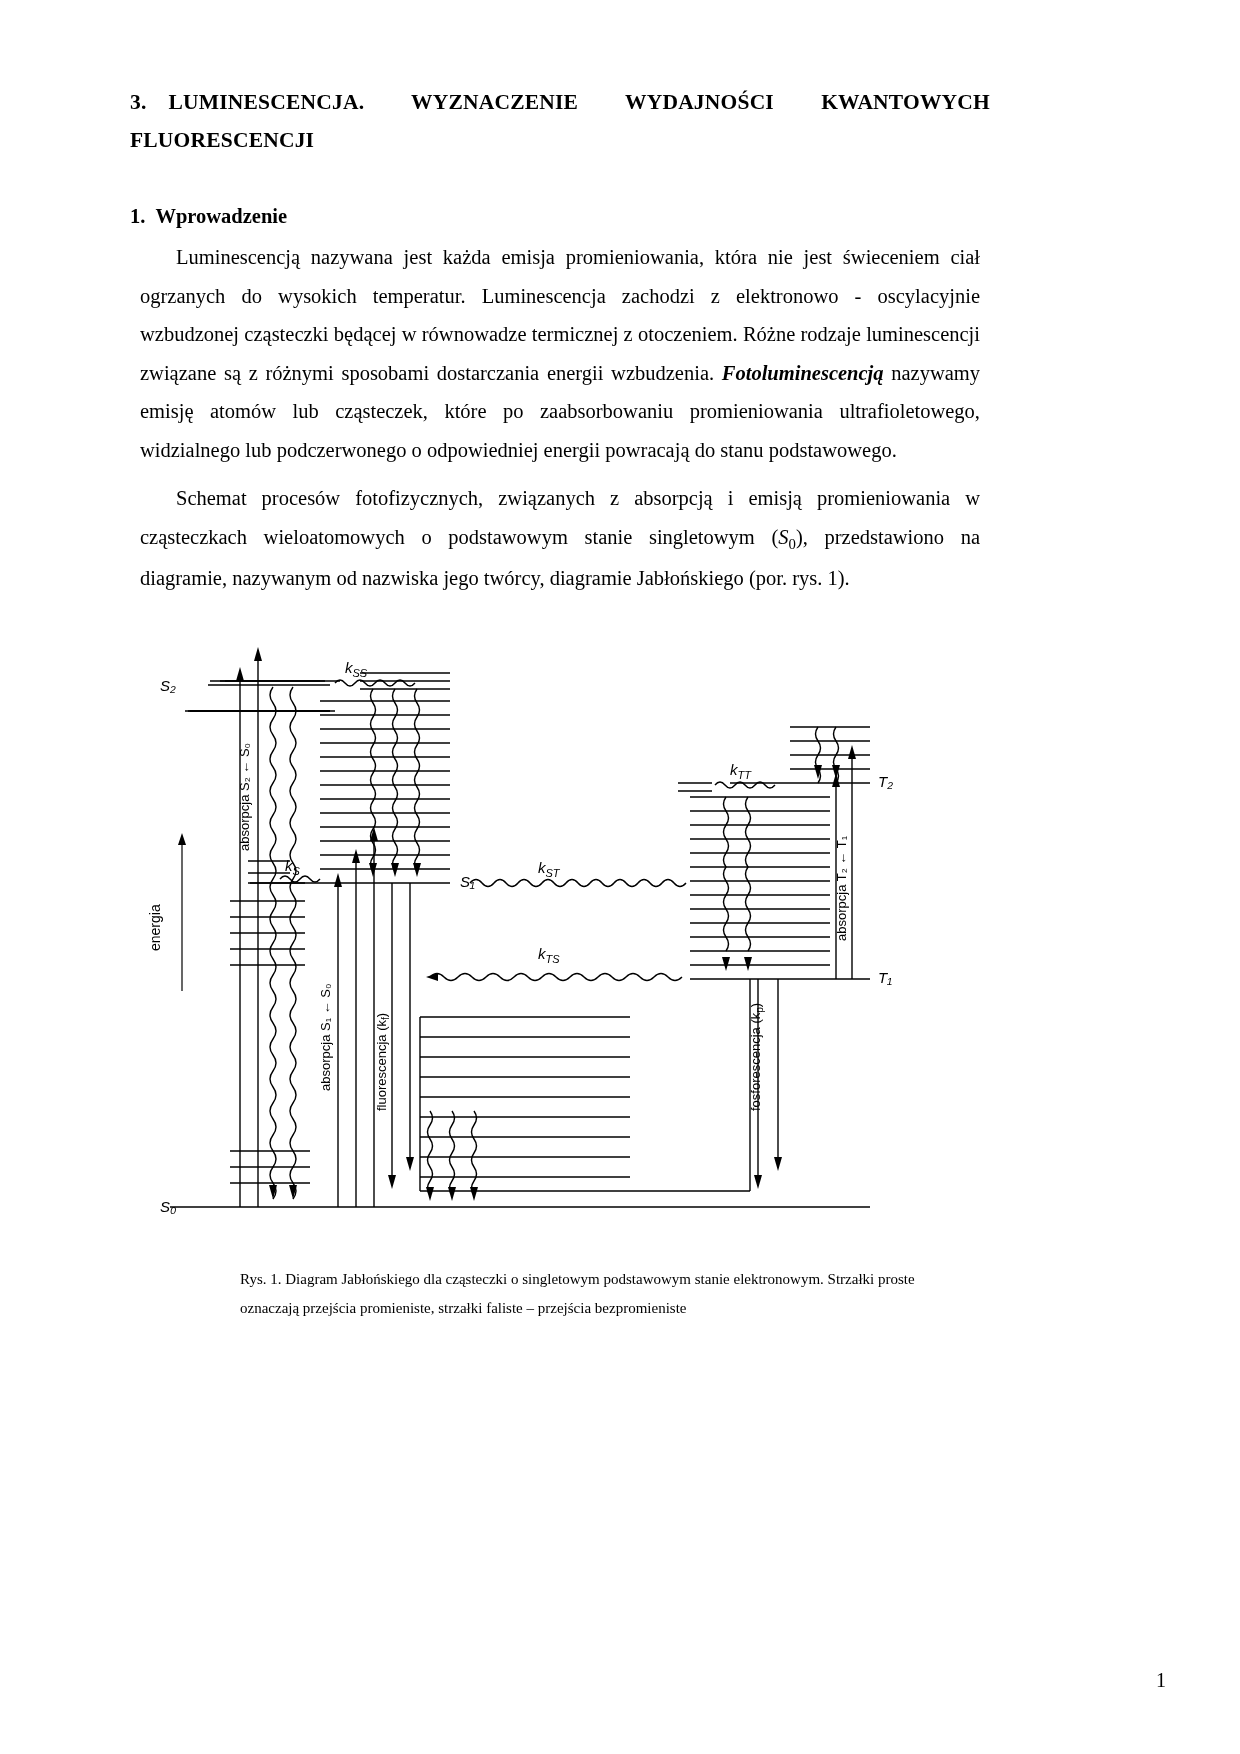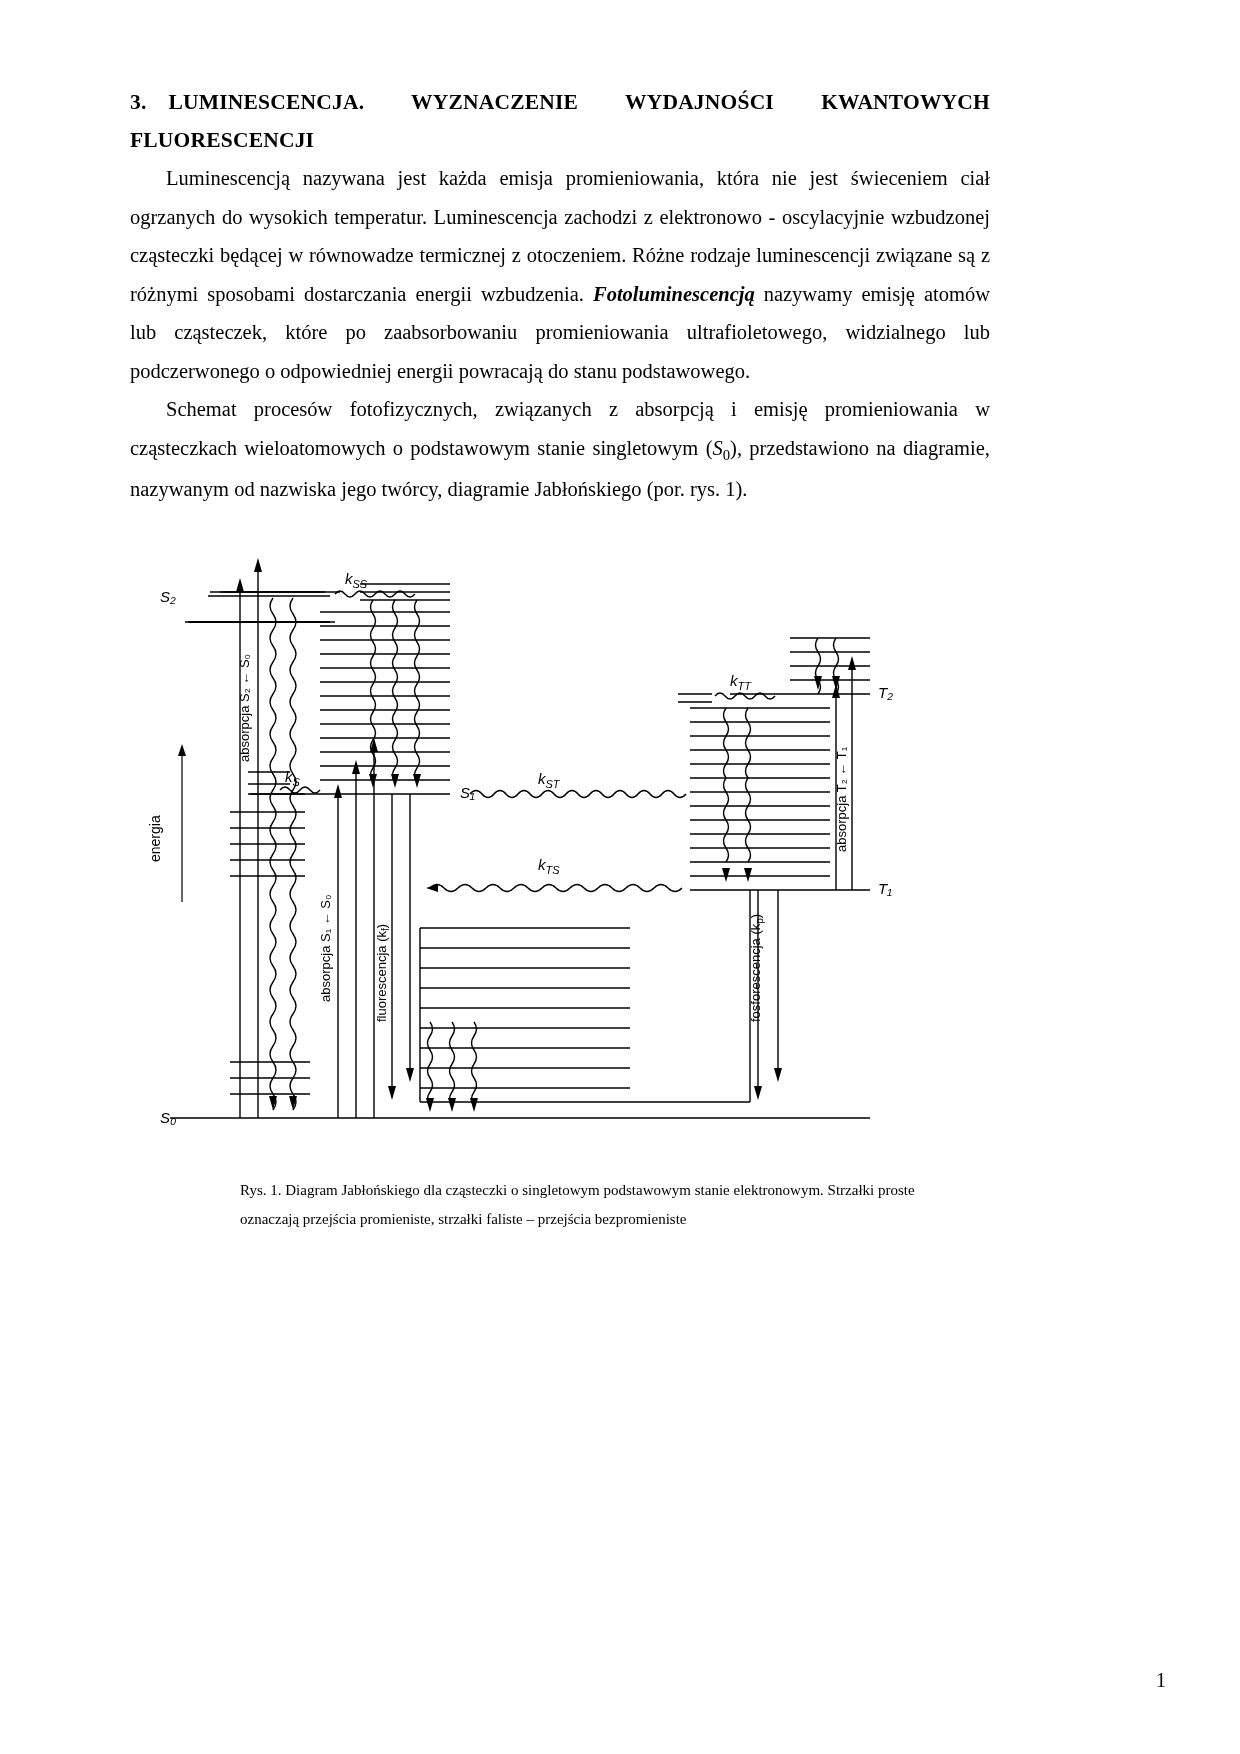--- a/index.html
+++ b/index.html
@@ -42,21 +42,21 @@
     font-size: 20.5px;
     font-weight: bold;
     margin-top: 46px;
     margin-bottom: 2px;
   }
   .section-head .snum { margin-right: 10px; }
   p.body-par {
     font-size: 20.5px;
     line-height: 1.88;
     text-align: justify;
-    margin: 0;
+    margin: 10px;
     text-indent: 36px;
   }
   p.body-par .ital-bold {
     font-style: italic;
     font-weight: bold;
   }
   sub { font-size: 0.72em; }
   .fig-wrap {
     position: relative;
     margin-top: 14px;
@@ -83,24 +83,27 @@
 <body>
 
 <div class="page">
 
   <div class="content">
 
     <h1 class="doc-title">
       <span class="num">3.</span><span>LUMINESCENCJA. WYZNACZENIE WYDAJNOŚCI KWANTOWYCH FLUORESCENCJI</span>
     </h1>
 
+    <div class="section-head">
+      <span class="snum">1.</span><span>Wprowadzenie</span>
+    </div>
 
     <p class="body-par"><span>Luminescencją nazywana jest każda emisja promieniowania, która nie jest świeceniem ciał ogrzanych do wysokich temperatur. Luminescencja zachodzi z elektronowo - oscylacyjnie wzbudzonej cząsteczki będącej w równowadze termicznej z otoczeniem. Różne rodzaje luminescencji związane są z różnymi sposobami dostarczania energii wzbudzenia. </span><span class="ital-bold">Fotoluminescencją</span><span> nazywamy emisję atomów lub cząsteczek, które po zaabsorbowaniu promieniowania ultrafioletowego, widzialnego lub podczerwonego o odpowiedniej energii powracają do stanu podstawowego.</span></p>
 
-    <p class="body-par"><span>Schemat procesów fotofizycznych, związanych z absorpcją i emisję promieniowania w cząsteczkach wieloatomowych o podstawowym stanie singletowym (</span><i>S</i><sub>0</sub><span>), przedstawiono na diagramie, nazywanym od nazwiska jego twórcy, diagramie Jabłońskiego (por. rys. 1).</span></p>
+    <p class="body-par"><span>Schemat procesów fotofizycznych, związanych z absorpcją i emisją promieniowania w cząsteczkach wieloatomowych o podstawowym stanie singletowym (</span><i>S</i><sub>0</sub><span>), przedstawiono na diagramie, nazywanym od nazwiska jego twórcy, diagramie Jabłońskiego (por. rys. 1).</span></p>
 
     <div class="fig-wrap">
       <svg width="860" height="640" viewBox="0 0 860 640">
         <g stroke="#000" fill="none" stroke-width="1.4">
 
           <line x1="40" y1="596" x2="740" y2="596"></line>
 
           <line x1="52" y1="380" x2="52" y2="230" stroke-width="1.2"></line>
           <polygon points="52,222 48,234 56,234" fill="#000" stroke="none"></polygon>
 

